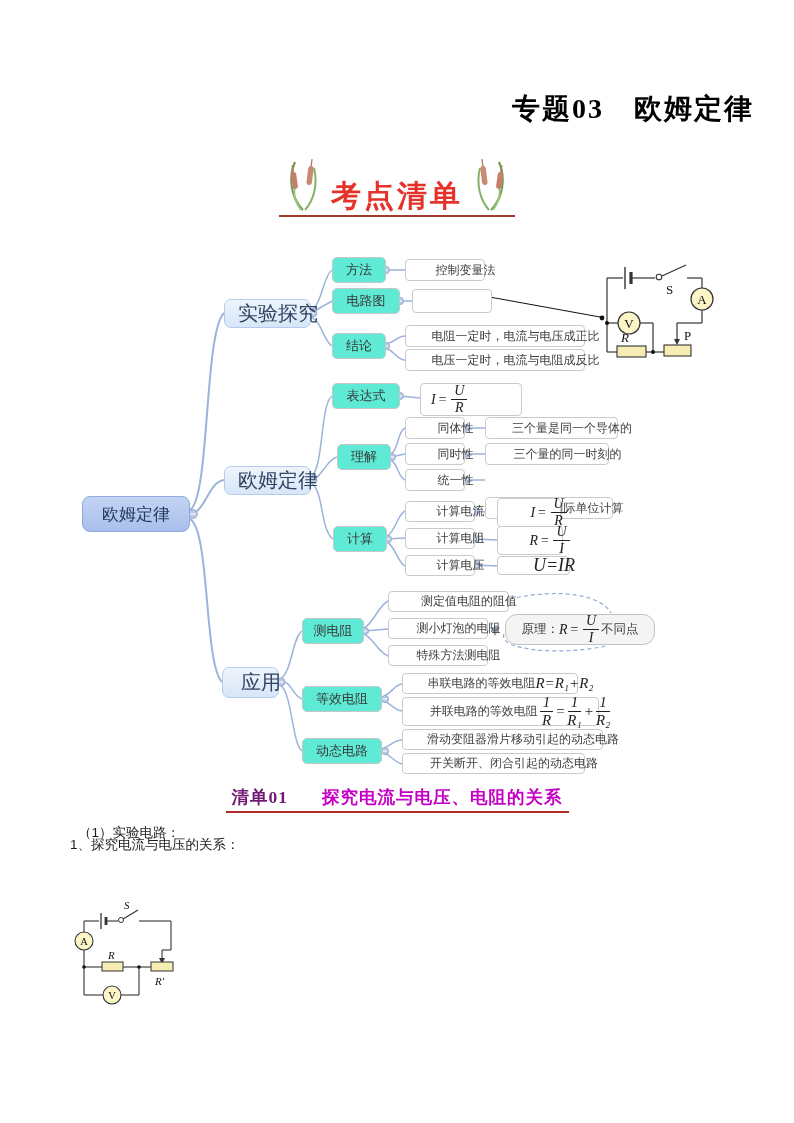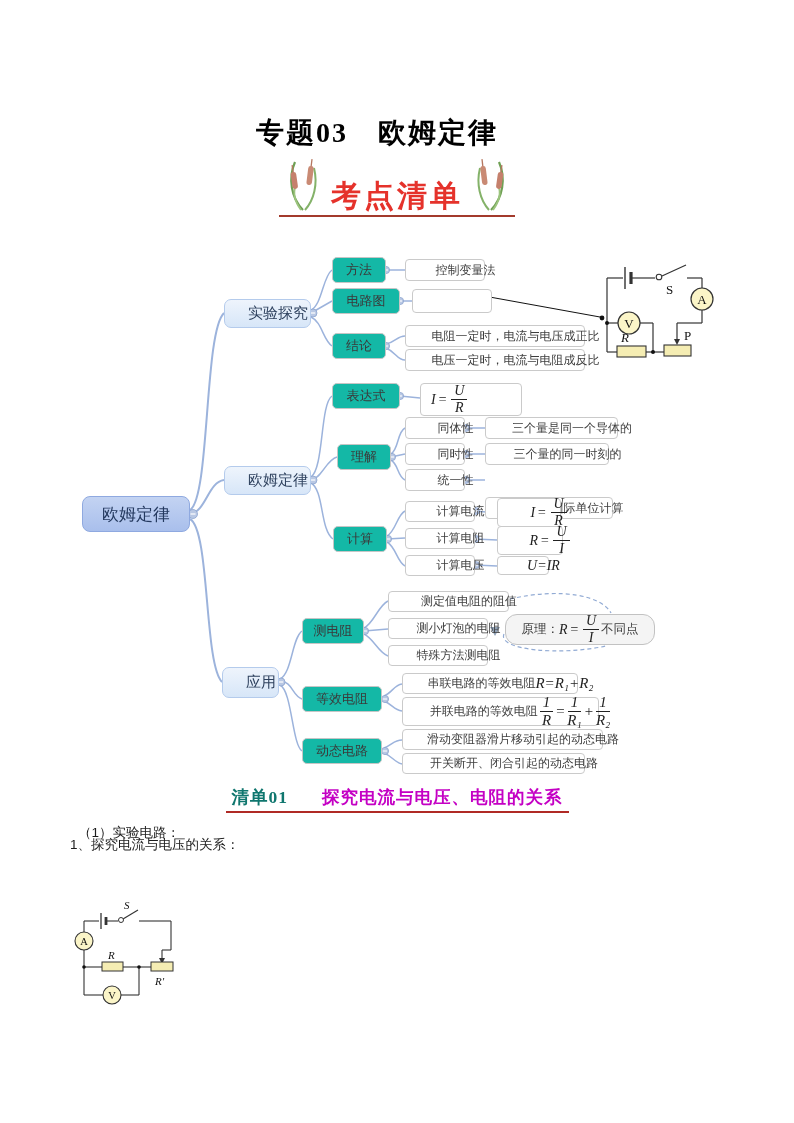--- a/index.html
+++ b/index.html
@@ -1,48 +1,48 @@
 <!DOCTYPE html>
 <html><head>
 <meta charset="utf-8">
 <style>
   html,body{margin:0;padding:0;}
   body{width:794px;height:1123px;background:#ffffff;position:relative;overflow:hidden;
        font-family:"Liberation Sans","DejaVu Sans",sans-serif;}
   .abs{position:absolute;box-sizing:border-box;}
   
-  .doc-title{left:0;top:90px;width:754px;text-align:center;
+  .doc-title{left:0;top:90px;width:754px;text-align:right;
     font-family:"Liberation Serif","DejaVu Serif",serif;font-weight:bold;
-    font-size:28px;color:#000;letter-spacing:2px;margin-top:24px;}
+    font-size:28px;color:#000;letter-spacing:2px;}
   
   .badge-wrap{left:0;top:158px;width:794px;display:flex;justify-content:center;}
   .badge-inner{display:flex;align-items:flex-end;gap:8px;border-bottom:2px solid #a33a2c;padding:0 4px 3px 4px;}
   .badge-text{font-size:30px;font-weight:bold;color:#e5322b;letter-spacing:3px;
     font-family:"Liberation Sans","DejaVu Sans",sans-serif;line-height:1.1;}
   
   .node{position:absolute;display:flex;align-items:center;justify-content:center;
     box-sizing:border-box;white-space:nowrap;}
   .root{background:linear-gradient(#c3d3f2,#a9bfec);border:1px solid #8fa9e0;border-radius:8px;
     font-size:17px;color:#24395f;}
   .lvl2{background:linear-gradient(#eef4fc,#d7e6f8);border:1px solid #b4cbec;border-radius:7px;
-    font-size:15px;color:#2e415e;padding-left:21px;}
-  .lvl3{background:#14b8a6;border:1px solid #c6c6c6;border-radius:5px;font-size:13px;color:#3a3a3a;}
+    font-size:20px;color:#2e415e;padding-left:21px;}
+  .lvl3{background:#5eead4;border:1px solid #c6c6c6;border-radius:5px;font-size:13px;color:#3a3a3a;}
   .leaf{background:#fff;border:1px solid #cacaca;border-radius:4px;font-size:12px;color:#3e3e3e;padding-left:41px;}
   .note{background:#f4f4f4;border:1px solid #c2c2c2;border-radius:12px;font-size:12.5px;color:#3e3e3e;}
   .fser{font-family:"Liberation Serif","DejaVu Serif",serif;font-style:italic;font-size:14px;color:#222;}
   .fsm{font-size:15px;}
   .frac{display:inline-flex;flex-direction:column;align-items:center;line-height:1;vertical-align:middle;margin:0 2px;}
   .frac .num{border-bottom:1px solid #222;padding:0 3px 1px 3px;}
   .frac .den{padding-top:1px;}
   .gap{margin:0 2px;}
   
   .sec-wrap{left:0;top:785px;width:794px;text-align:center;}
   .sec-inner{display:inline-block;border-bottom:2px solid #b02a25;padding:0 6px 2px 6px;
     font-family:"Liberation Serif","DejaVu Serif",serif;font-weight:bold;font-size:17.5px;letter-spacing:1px;}
-  .sec-num{color:#0f766e;margin-right:34px;text-align:center;}
+  .sec-num{color:#701a75;margin-right:34px;text-align:center;}
   .sec-title{color:#c400c4;}
   .bodyline{font-size:13.5px;color:#1c1c1c;}
   svg{display:block;}
   text{font-family:"Liberation Serif","DejaVu Serif",serif;}
 </style>
 </head>
 <body>
 
 <div class="abs doc-title">专题03　欧姆定律</div>
 
@@ -253,21 +253,21 @@
 <div class="node leaf" style="left:405px;top:528px;width:70px;height:21px">计算电阻</div>
 <div class="node leaf fser" style="left:497px;top:526px;width:66px;height:29px">
   <span>R</span>
     <span class="gap">=</span>
     <span class="frac">
       <span class="num">U</span>
       <span class="den">I</span>
     </span>
 </div>
 <div class="node leaf" style="left:405px;top:555px;width:70px;height:21px">计算电压</div>
-<div class="node leaf fser fsm" style="left:497px;top:556px;width:52px;height:19px;font-size:14px">U=IR</div>
+<div class="node leaf fser fsm" style="left:497px;top:556px;width:73px;height:19px;font-size:18px">U=IR</div>
 
 <div class="node lvl3" style="left:302px;top:618px;width:62px;height:26px">测电阻</div>
 <div class="node leaf" style="left:388px;top:591px;width:121px;height:21px">测定值电阻的阻值</div>
 <div class="node leaf" style="left:388px;top:618px;width:100px;height:21px">测小灯泡的电阻</div>
 <div class="node leaf" style="left:388px;top:645px;width:100px;height:21px">特殊方法测电阻</div>
 <div class="node note" style="left:505px;top:614px;width:150px;height:31px">
   <span>原理：</span>
     <span class="fser">R</span>
     <span class="fser gap">=</span>
     <span class="frac fser">

